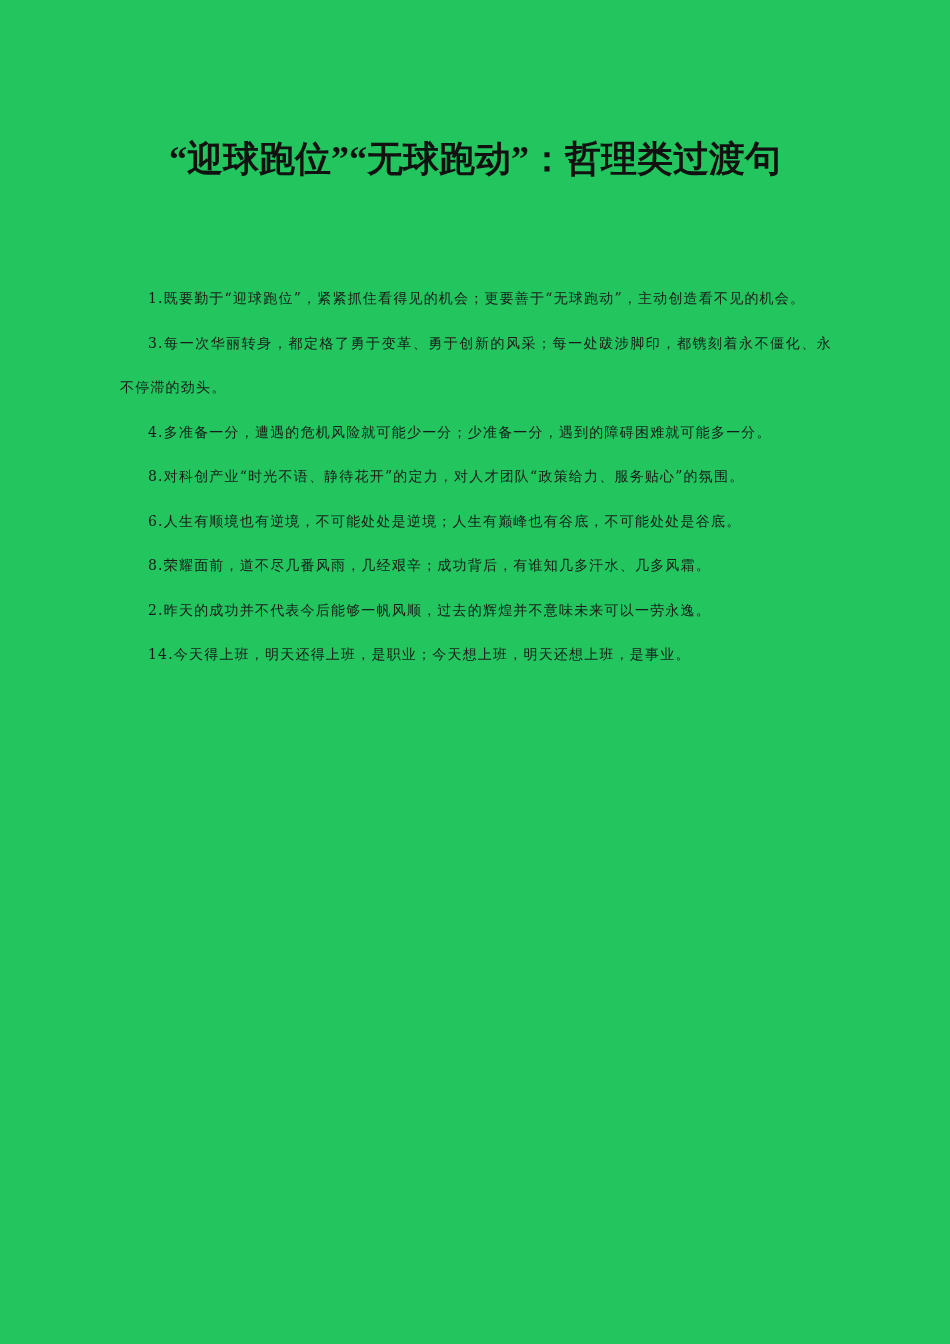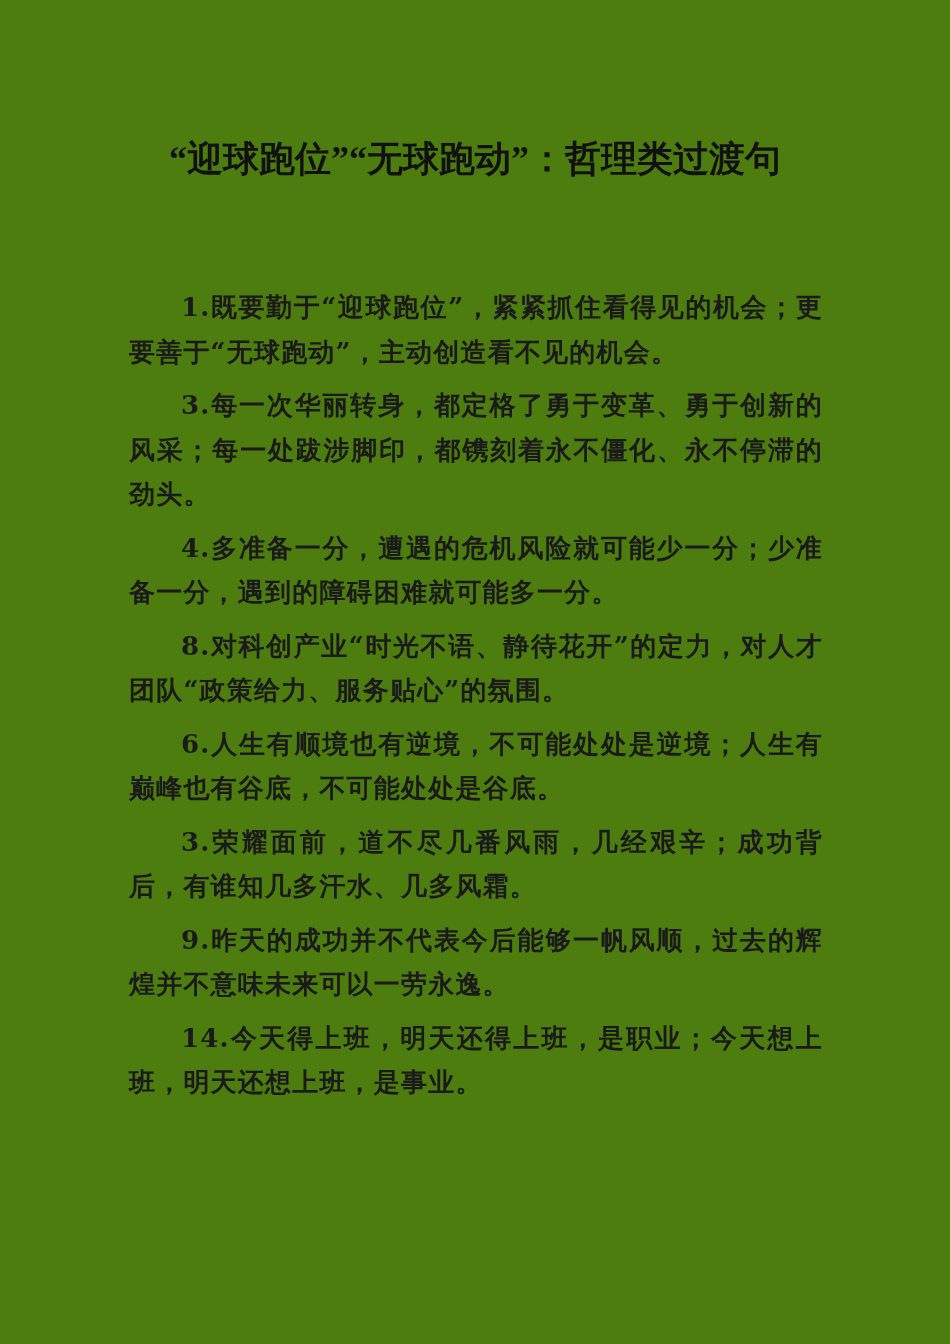--- a/index.html
+++ b/index.html
@@ -13,21 +13,21 @@
       position: relative;
       overflow: hidden;
       color: #111111;
     }
     .page {
       position: absolute;
       left: 0;
       top: 0;
       width: 950px;
       height: 1344px;
-      background: #4d7c0f;
+      background: #22c55e;
     }
     .title {
       position: absolute;
       left: 120px;
       width: 710px;
       top: 136px;
       text-align: center;
       font-family: "Liberation Serif", "DejaVu Serif", serif;
       font-weight: bold;
       font-size: 36px;
@@ -39,41 +39,40 @@
       display: block;
     }
     .body {
       position: absolute;
       left: 120px;
       top: 276px;
       width: 712px;
     }
     .para {
       font-family: "DejaVu Serif", "Liberation Serif", serif;
-      font-size: 26px;
+      font-size: 14px;
       line-height: 44.5px;
       text-indent: 2em;
-      margin: 9px;
+      margin: 0;
       text-align: justify;
       letter-spacing: 1.2px;
       color: #1a1a1a;
-      font-weight: bold;
     }
   </style>
 </head>
 <body>
 
 <div class="page">
   <h1 class="title">
     <span>“迎球跑位”“无球跑动”：哲理类过渡句</span>
   </h1>
 
   <div class="body">
     <p class="para">1.既要勤于“迎球跑位”，紧紧抓住看得见的机会；更要善于“无球跑动”，主动创造看不见的机会。</p>
     <p class="para">3.每一次华丽转身，都定格了勇于变革、勇于创新的风采；每一处跋涉脚印，都镌刻着永不僵化、永不停滞的劲头。</p>
     <p class="para">4.多准备一分，遭遇的危机风险就可能少一分；少准备一分，遇到的障碍困难就可能多一分。</p>
     <p class="para">8.对科创产业“时光不语、静待花开”的定力，对人才团队“政策给力、服务贴心”的氛围。</p>
     <p class="para">6.人生有顺境也有逆境，不可能处处是逆境；人生有巅峰也有谷底，不可能处处是谷底。</p>
-    <p class="para">3.荣耀面前，道不尽几番风雨，几经艰辛；成功背后，有谁知几多汗水、几多风霜。</p>
-    <p class="para">9.昨天的成功并不代表今后能够一帆风顺，过去的辉煌并不意味未来可以一劳永逸。</p>
+    <p class="para">8.荣耀面前，道不尽几番风雨，几经艰辛；成功背后，有谁知几多汗水、几多风霜。</p>
+    <p class="para">2.昨天的成功并不代表今后能够一帆风顺，过去的辉煌并不意味未来可以一劳永逸。</p>
     <p class="para">14.今天得上班，明天还得上班，是职业；今天想上班，明天还想上班，是事业。</p>
   </div>
 </div>
 
 </body></html>

